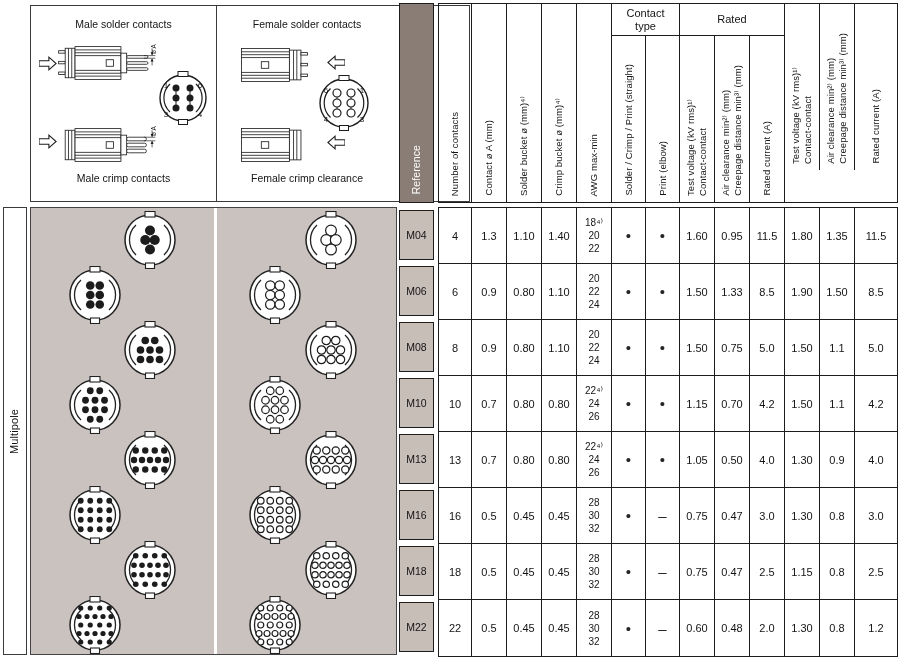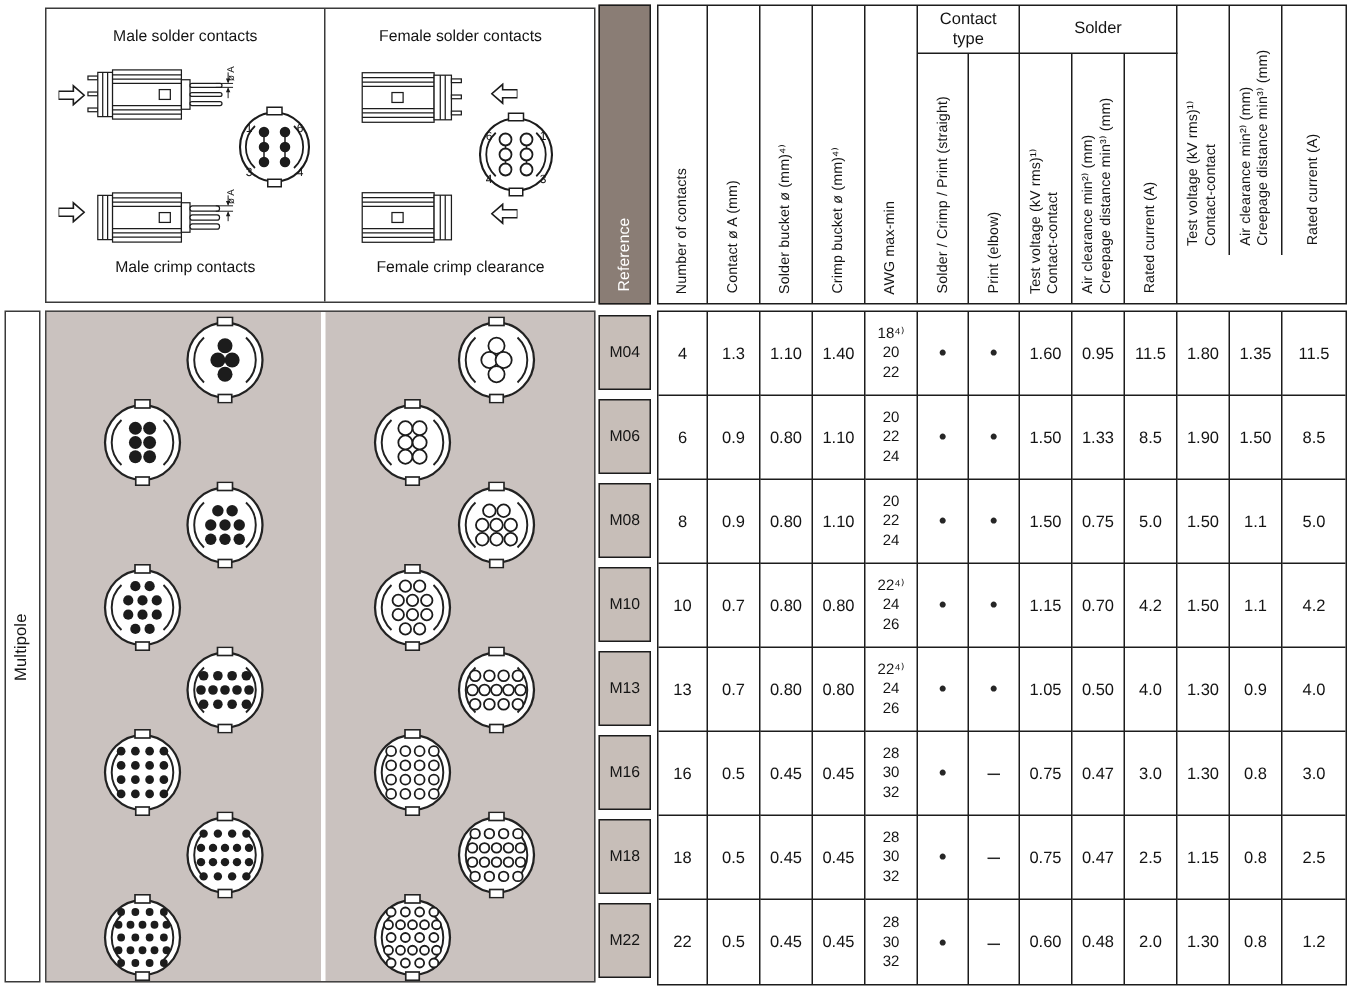--- a/index.html
+++ b/index.html
@@ -13,21 +13,21 @@
     position:relative;width:900px;height:661px;background:#fff;overflow:hidden;
     font-family:"Liberation Sans","DejaVu Sans",sans-serif;color:#141414;
   }
   
   .mp-box{position:absolute;left:3px;top:207px;width:24px;height:448px;box-sizing:border-box;
     border:1px solid #3a3a3a;background:#fff;display:flex;align-items:center;justify-content:center;}
   
   .vlabel{writing-mode:vertical-rl;transform:rotate(180deg);white-space:pre-line;
     font-size:9.5px;line-height:1.25;letter-spacing:0.1px;}
   
-  .diagram-box{position:absolute;left:30px;top:5px;width:367px;height:197px;box-sizing:border-box;
+  .diagram-box{position:absolute;left:30px;top:5px;width:440px;height:197px;box-sizing:border-box;
     border:1px solid #3a3a3a;background:#fff;}
   .diagram-divider{position:absolute;left:185px;top:0;width:1px;height:100%;background:#3a3a3a;}
   .dg-label{position:absolute;font-size:10.5px;text-align:center;}
   .dg-abs{position:absolute;}
   
   .faces-panel{position:absolute;left:30px;top:207px;width:367px;height:448px;box-sizing:border-box;
     border:1px solid #444;background:var(--panel_bg);}
   .panel-divider{position:absolute;left:183px;top:0;width:3px;height:100%;background:#fff;}
   .face{position:absolute;}
   
@@ -522,21 +522,21 @@
             <div class="hcell w34">
                 <div class="vlabel">Solder / Crimp / Print (straight)</div>
               </div>
             <div class="hcell w34">
                 <div class="vlabel">Print (elbow)</div>
               </div>
           </div>
         </div>
 
         <div class="hgroup g105">
-          <div class="hgroup-label">Solder</div>
+          <div class="hgroup-label">Rated</div>
           <div class="hgroup-row">
             <div class="hcell w35">
                 <div class="vlabel">Test voltage (kV rms)¹⁾
 Contact-contact</div>
               </div>
             <div class="hcell w35">
                 <div class="vlabel">Air clearance min²⁾ (mm)
 Creepage distance min³⁾ (mm)</div>
               </div>
             <div class="hcell w35">

